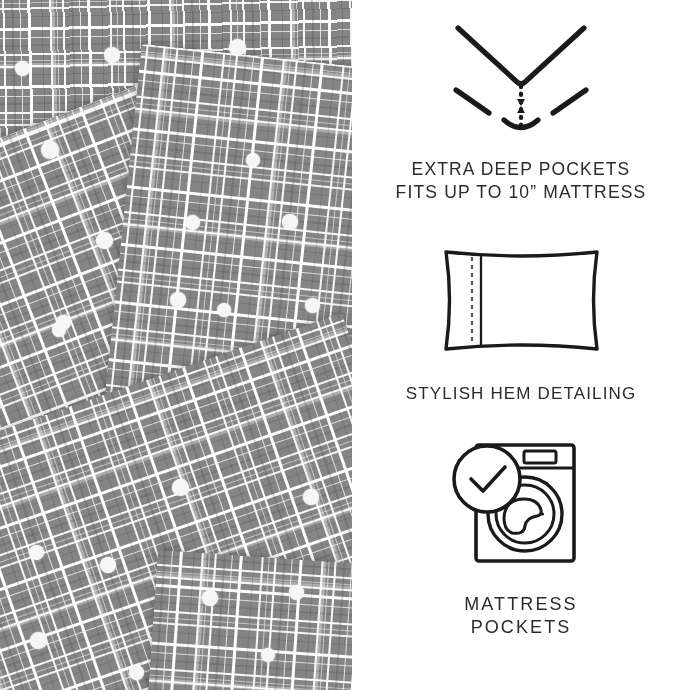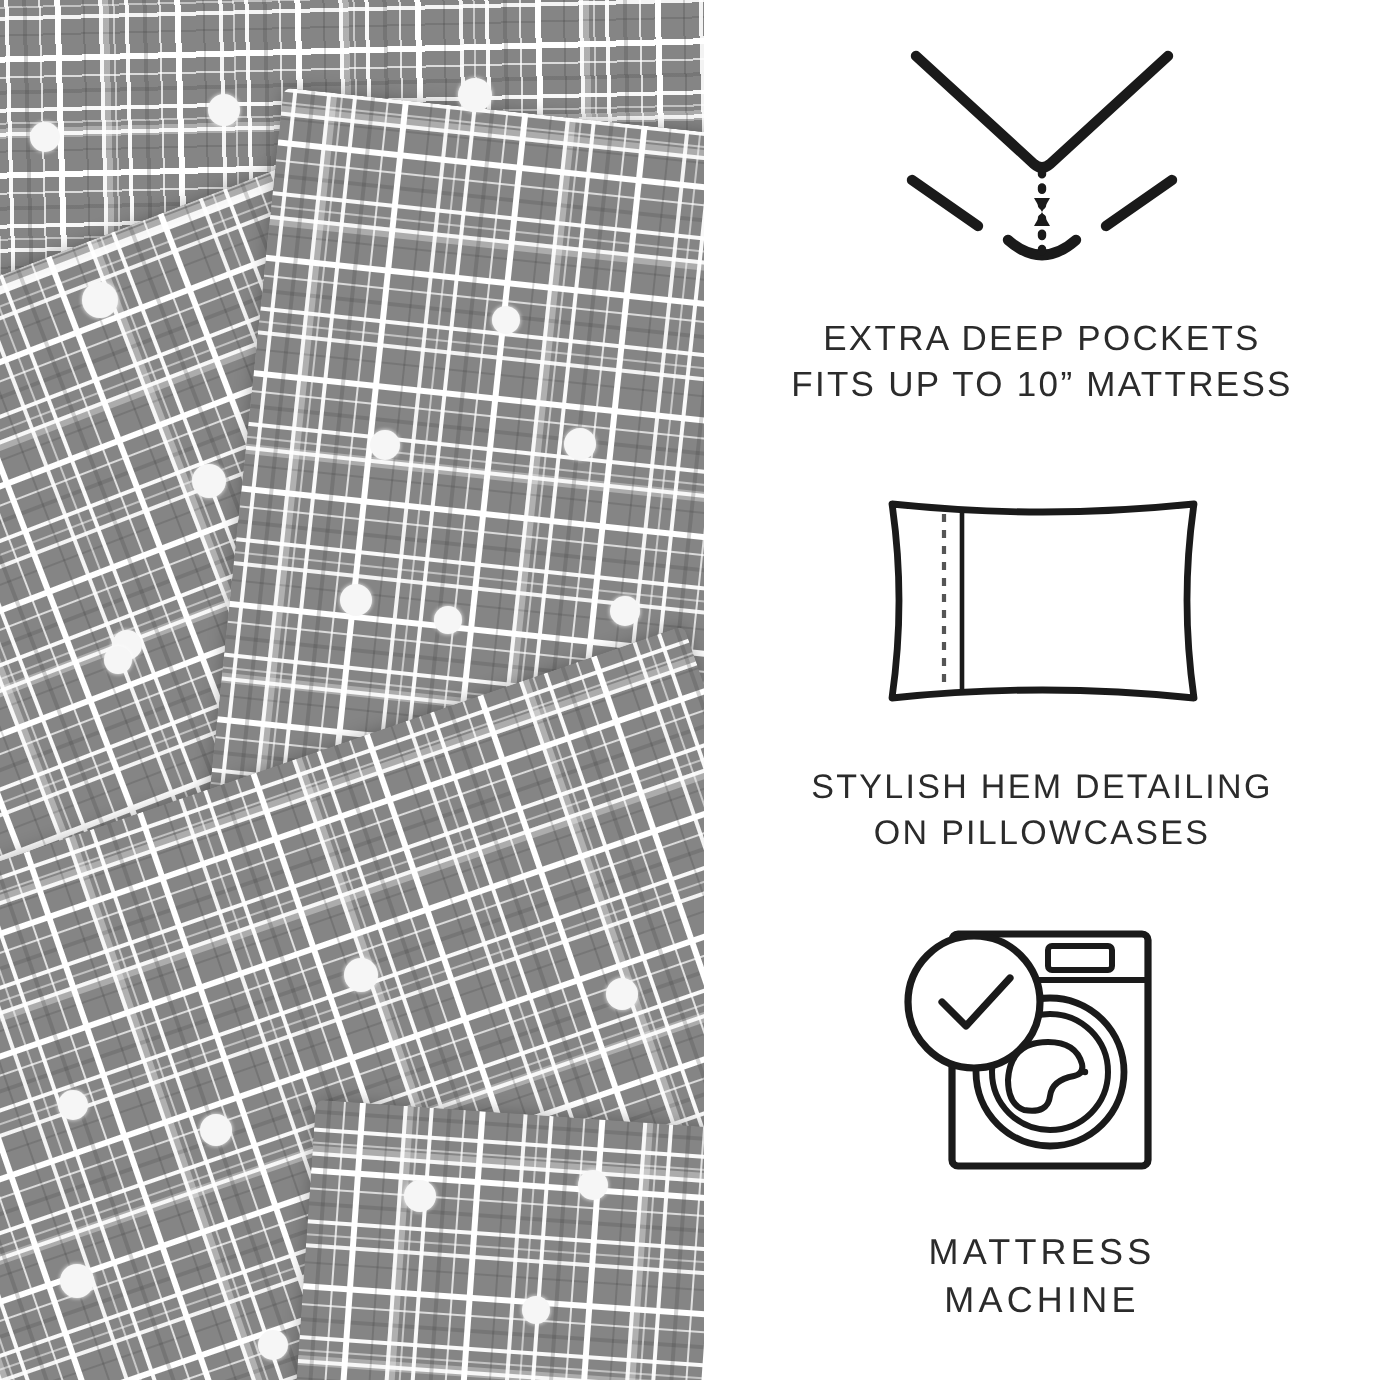--- a/index.html
+++ b/index.html
@@ -195,21 +195,20 @@
                  Q156 62 163 111
                  Q87 103 12 111
                  Q19 62 12 14 Z" fill="#ffffff" stroke="#1a1a1a" stroke-width="3.4" stroke-linejoin="round"></path>
 
         <path d="M47 17 L47 108" fill="none" stroke="#1a1a1a" stroke-width="2.3"></path>
 
         <path d="M38 19 L38 106" fill="none" stroke="#555555" stroke-width="2.1" stroke-dasharray="4 4"></path>
       </svg>
       <div class="caption">
         <span class="line">STYLISH HEM DETAILING</span>
-        <span class="line">ON PILLOWCASES</span>
       </div>
     </div>
 
     <div class="feature" id="feature-washable">
       <svg class="feature-icon" width="150" height="135" viewBox="0 0 150 135">
 
         <rect x="30" y="9" width="98" height="116" rx="3" ry="3" fill="#ffffff" stroke="#1a1a1a" stroke-width="3.6"></rect>
 
         <path d="M30 32 L128 32" stroke="#1a1a1a" stroke-width="3"></path>
 
@@ -223,18 +222,18 @@
 
         <path d="M58 82 Q59 63 78 63 Q92 63 95 74 Q96 79 91 80 Q80 82 79 90
                  Q78 99 66 97 Q58 94 58 82 Z" fill="#ffffff" stroke="#1a1a1a" stroke-width="3" stroke-linejoin="round"></path>
         <circle cx="96.5" cy="78" r="1.6" fill="#1a1a1a"></circle>
 
         <circle cx="41" cy="43" r="33" fill="#ffffff" stroke="#1a1a1a" stroke-width="3.6"></circle>
         <path d="M25 43 L37 55 L59 31" fill="none" stroke="#1a1a1a" stroke-width="3.6" stroke-linecap="round" stroke-linejoin="round"></path>
       </svg>
       <div class="caption">
         <span class="line">MATTRESS</span>
-        <span class="line">MACHINE</span>
+        <span class="line">POCKETS</span>
       </div>
     </div>
 
   </div>
 </div>
 
 </body></html>

